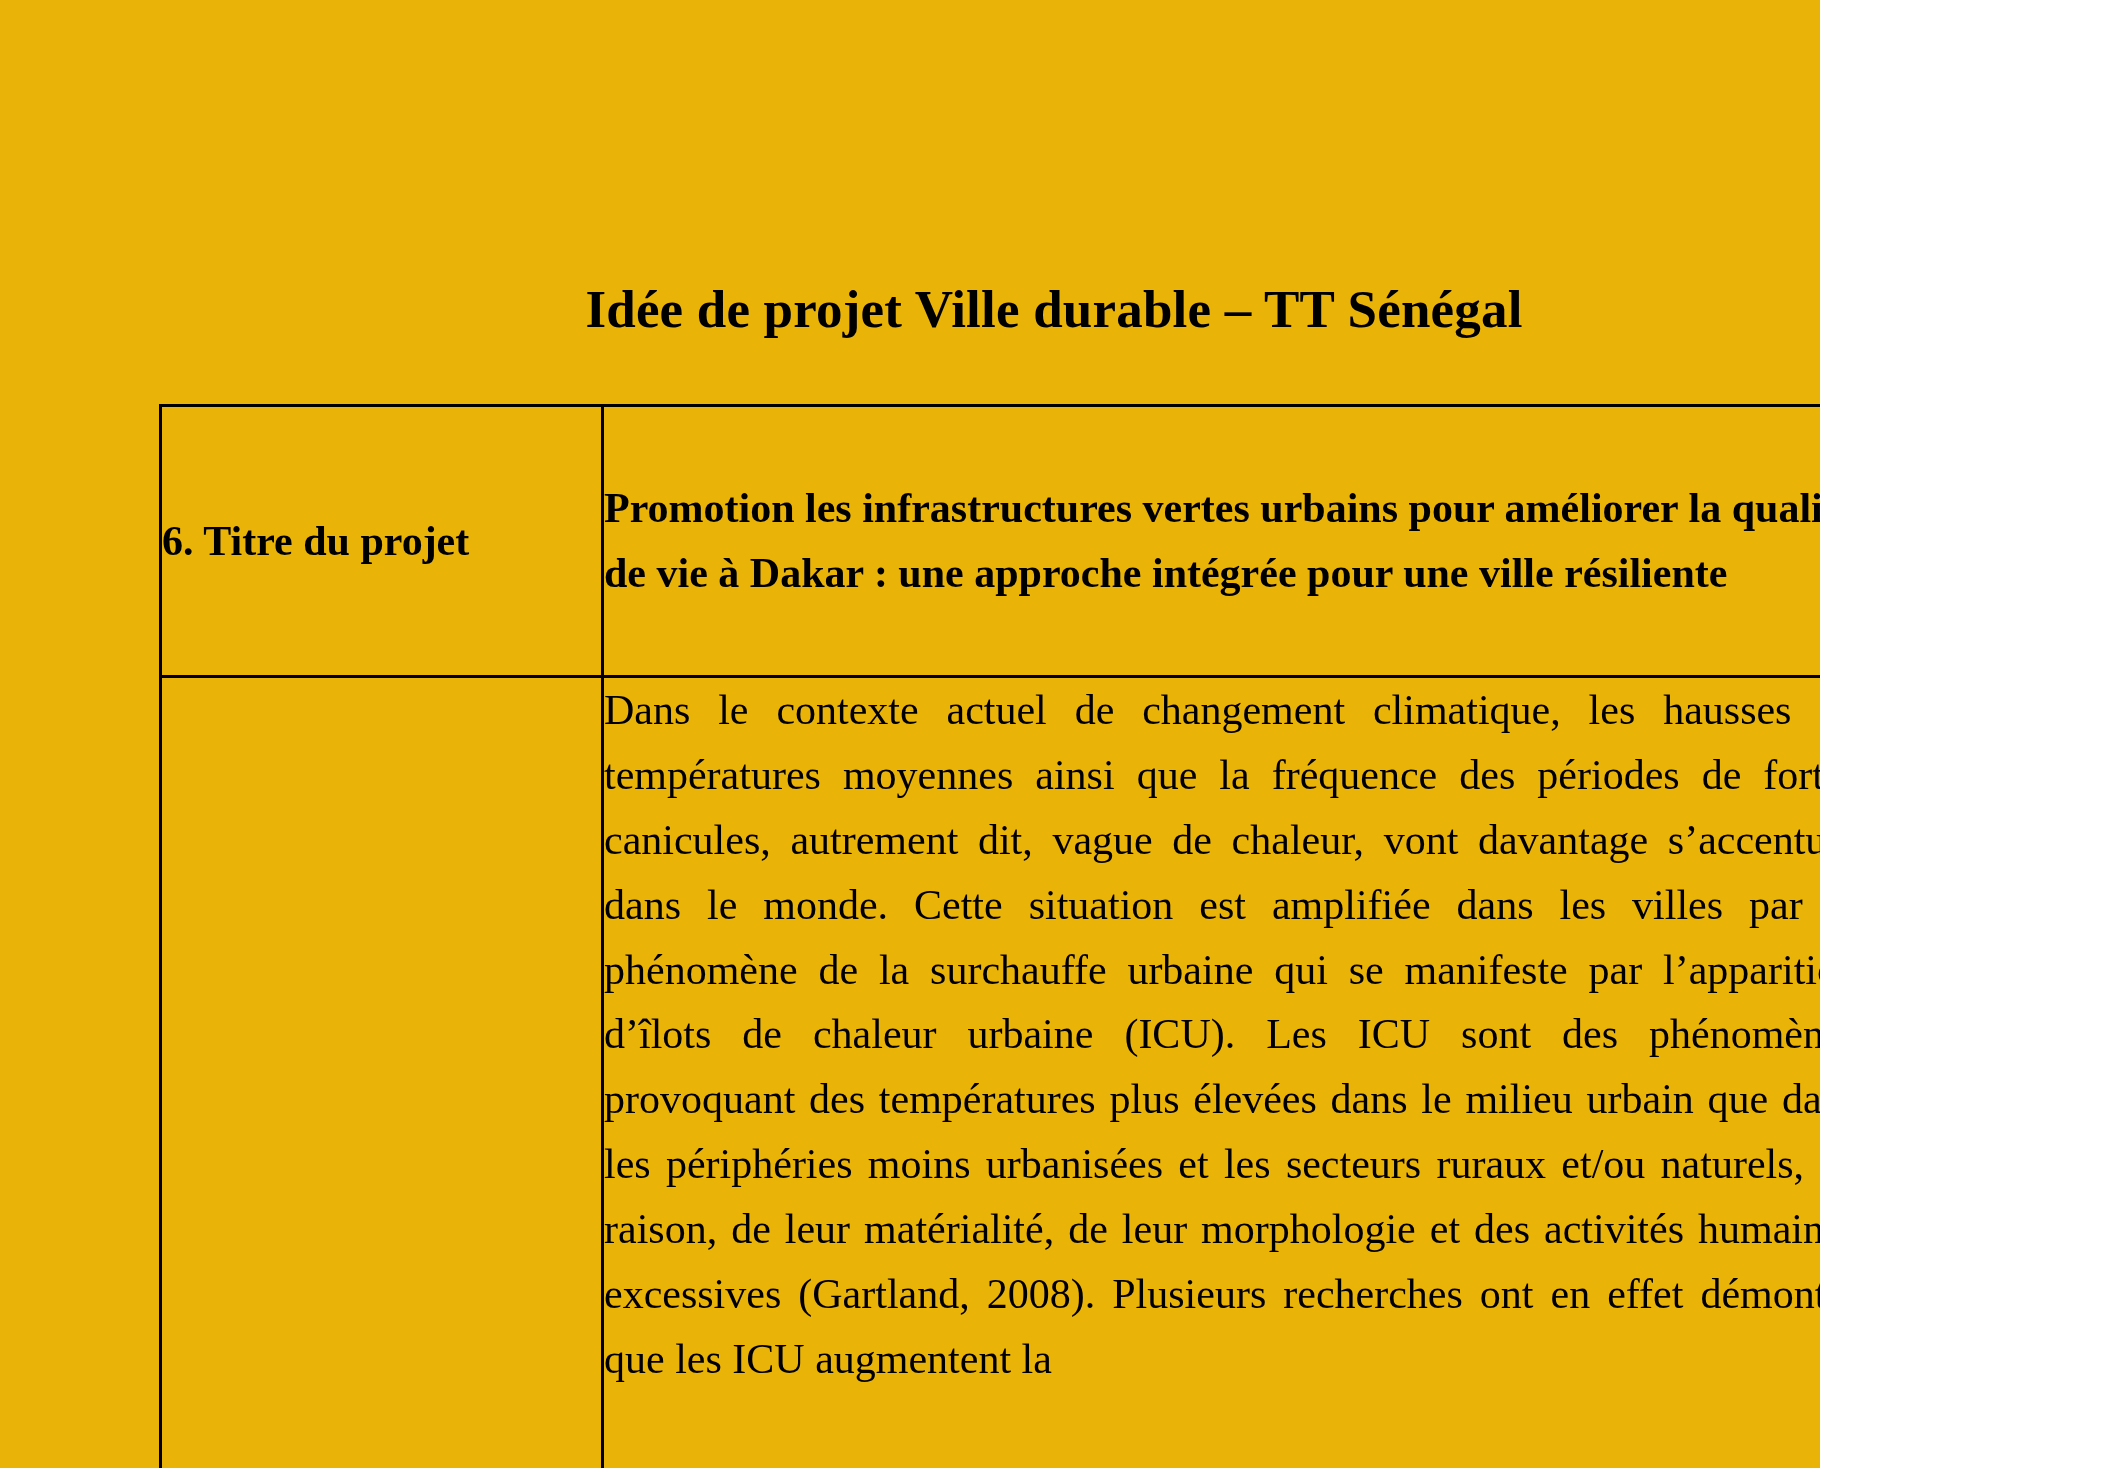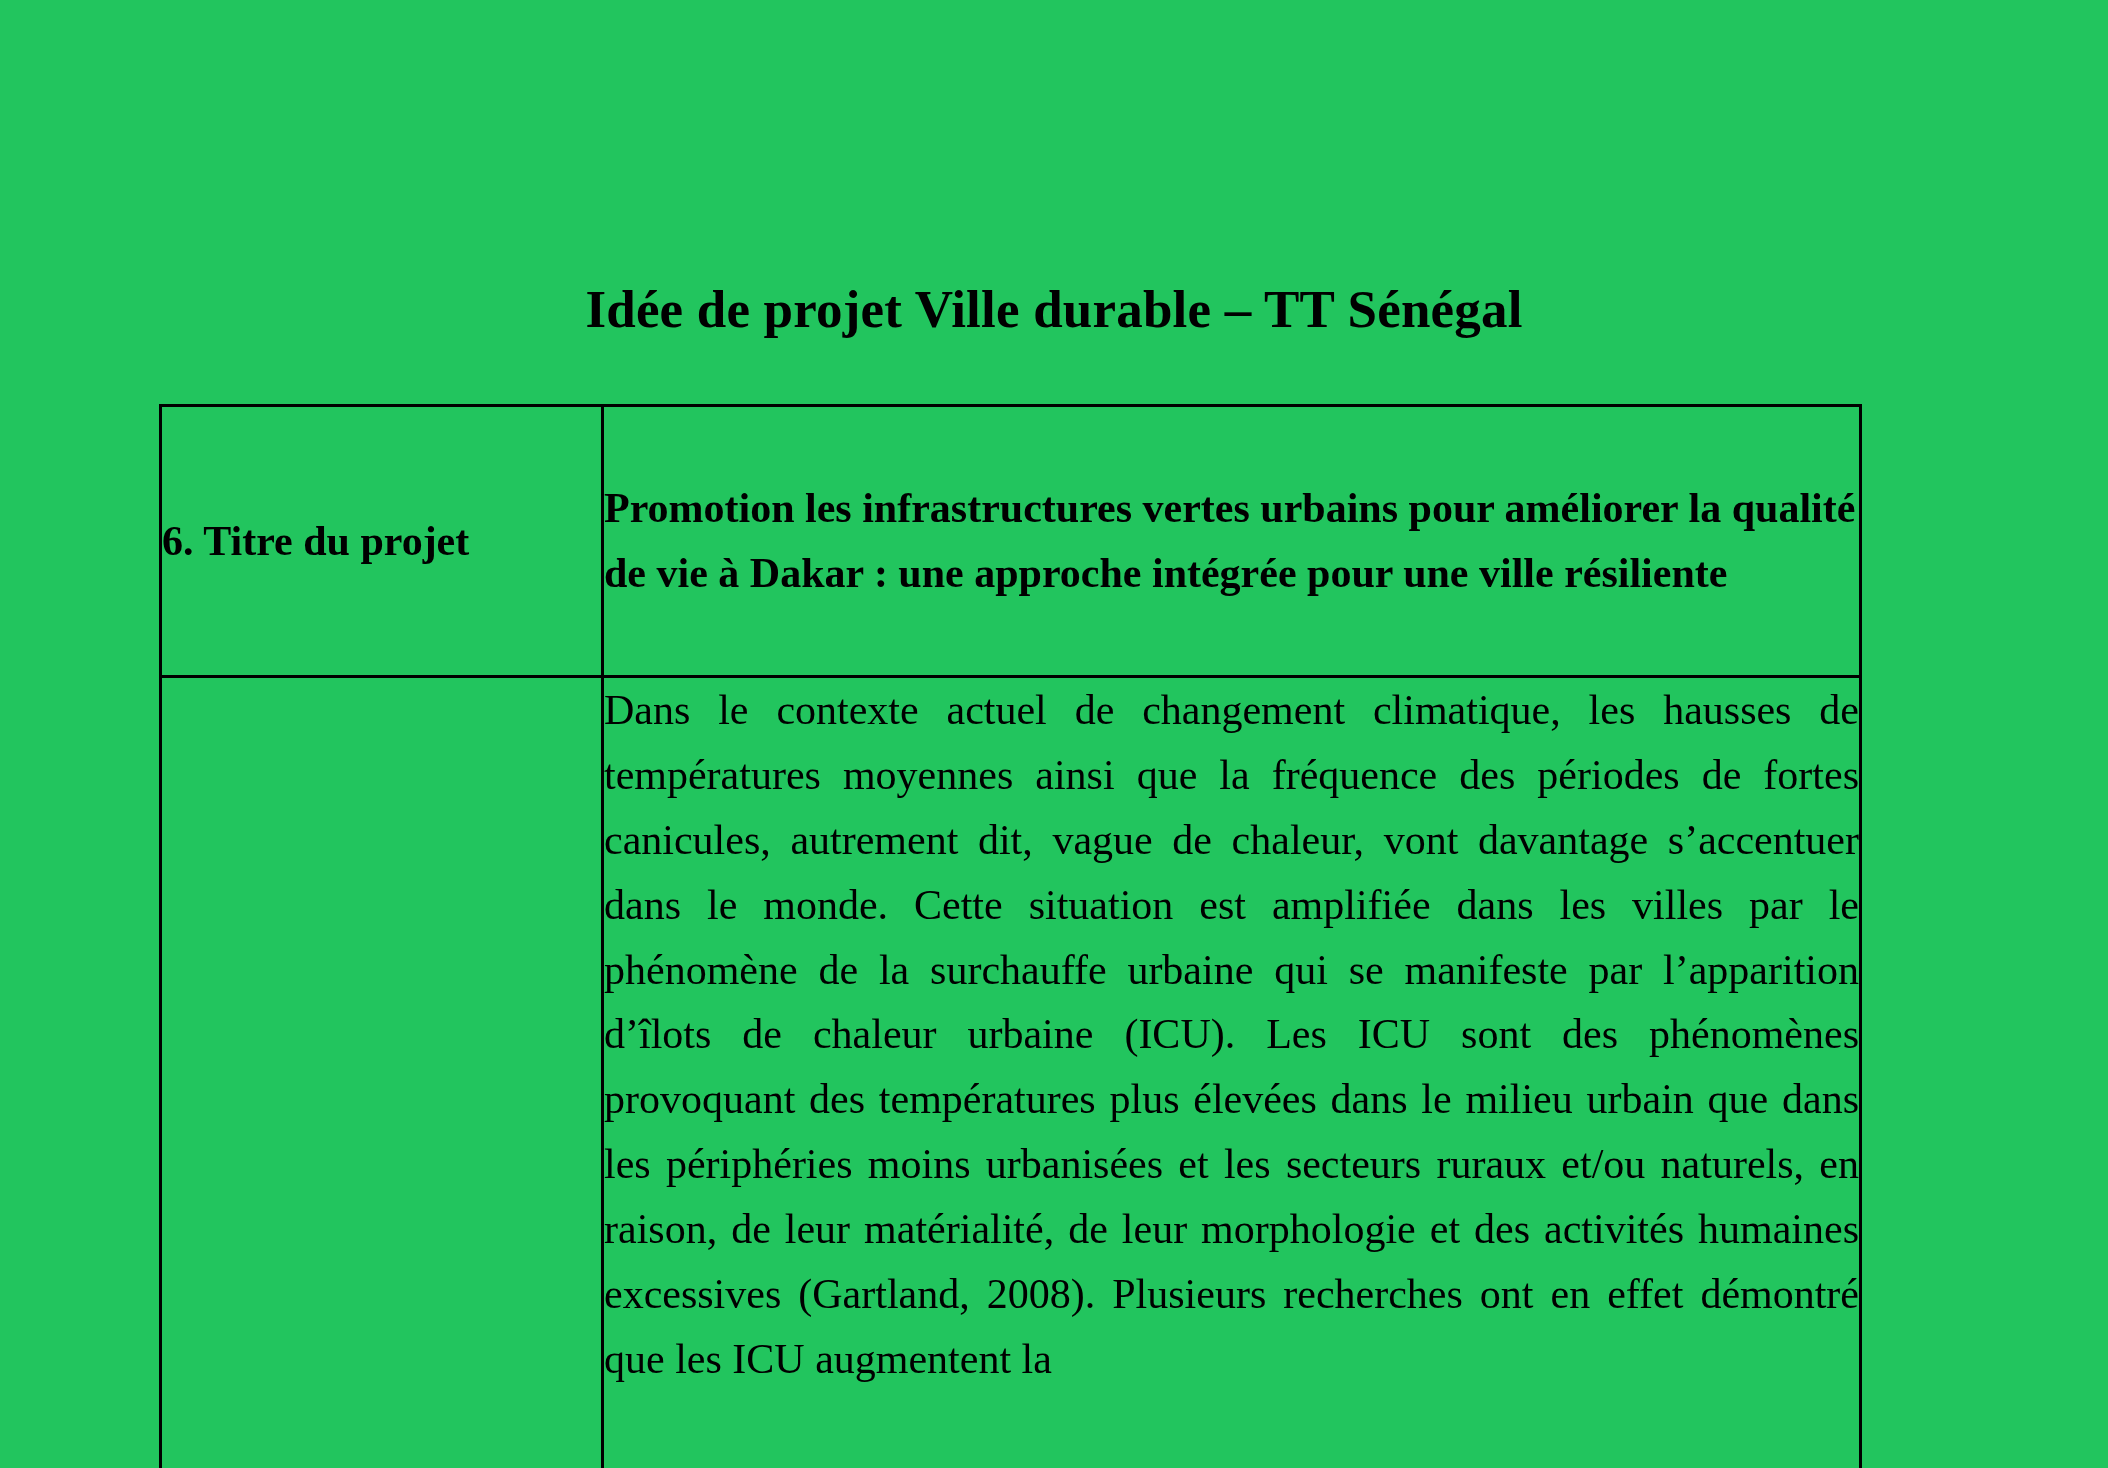--- a/index.html
+++ b/index.html
@@ -9,23 +9,23 @@
   }
   body {
     width: 2108px;
     height: 1468px;
     overflow: hidden;
     font-family: "Liberation Serif", "DejaVu Serif", serif;
     color: #000000;
   }
   .page {
     position: relative;
-    width: 2108px;
+    width: 1820px;
     height: 1468px;
-    background: #22c55e;
+    background: #eab308;
     overflow: hidden;
     font-family: Liberation Serif, serif;
   }
 
   
   .doc-title {
     position: absolute;
     top: 278px;
     left: 0;
     width: 2108px;

